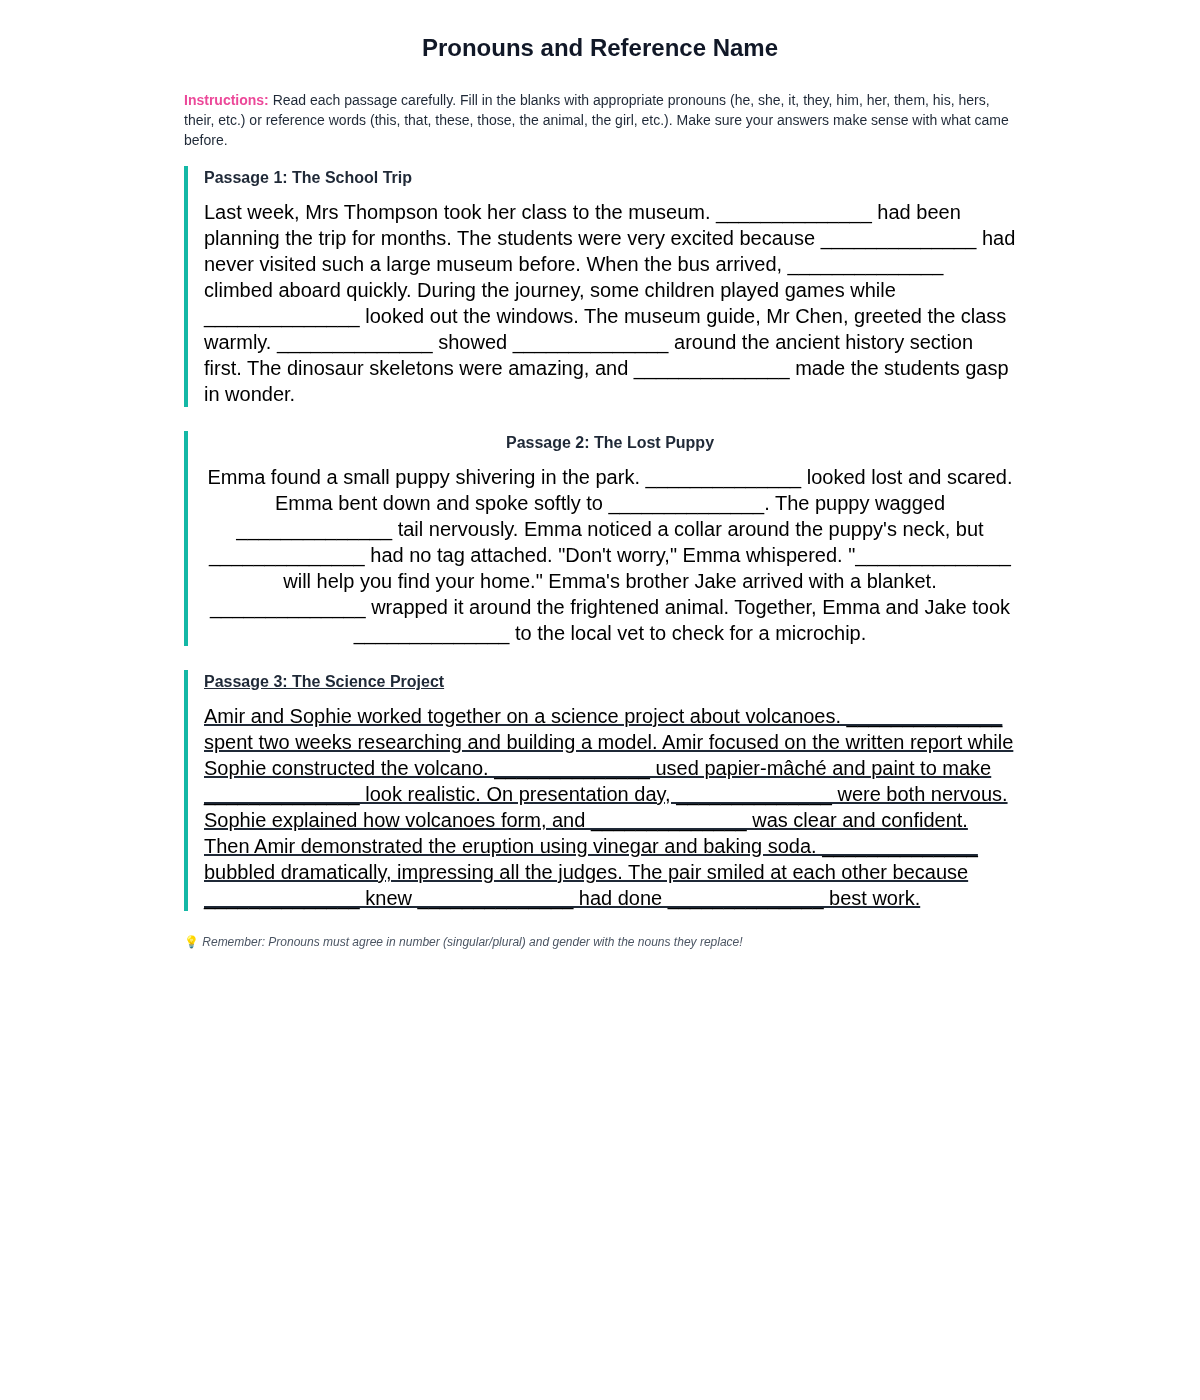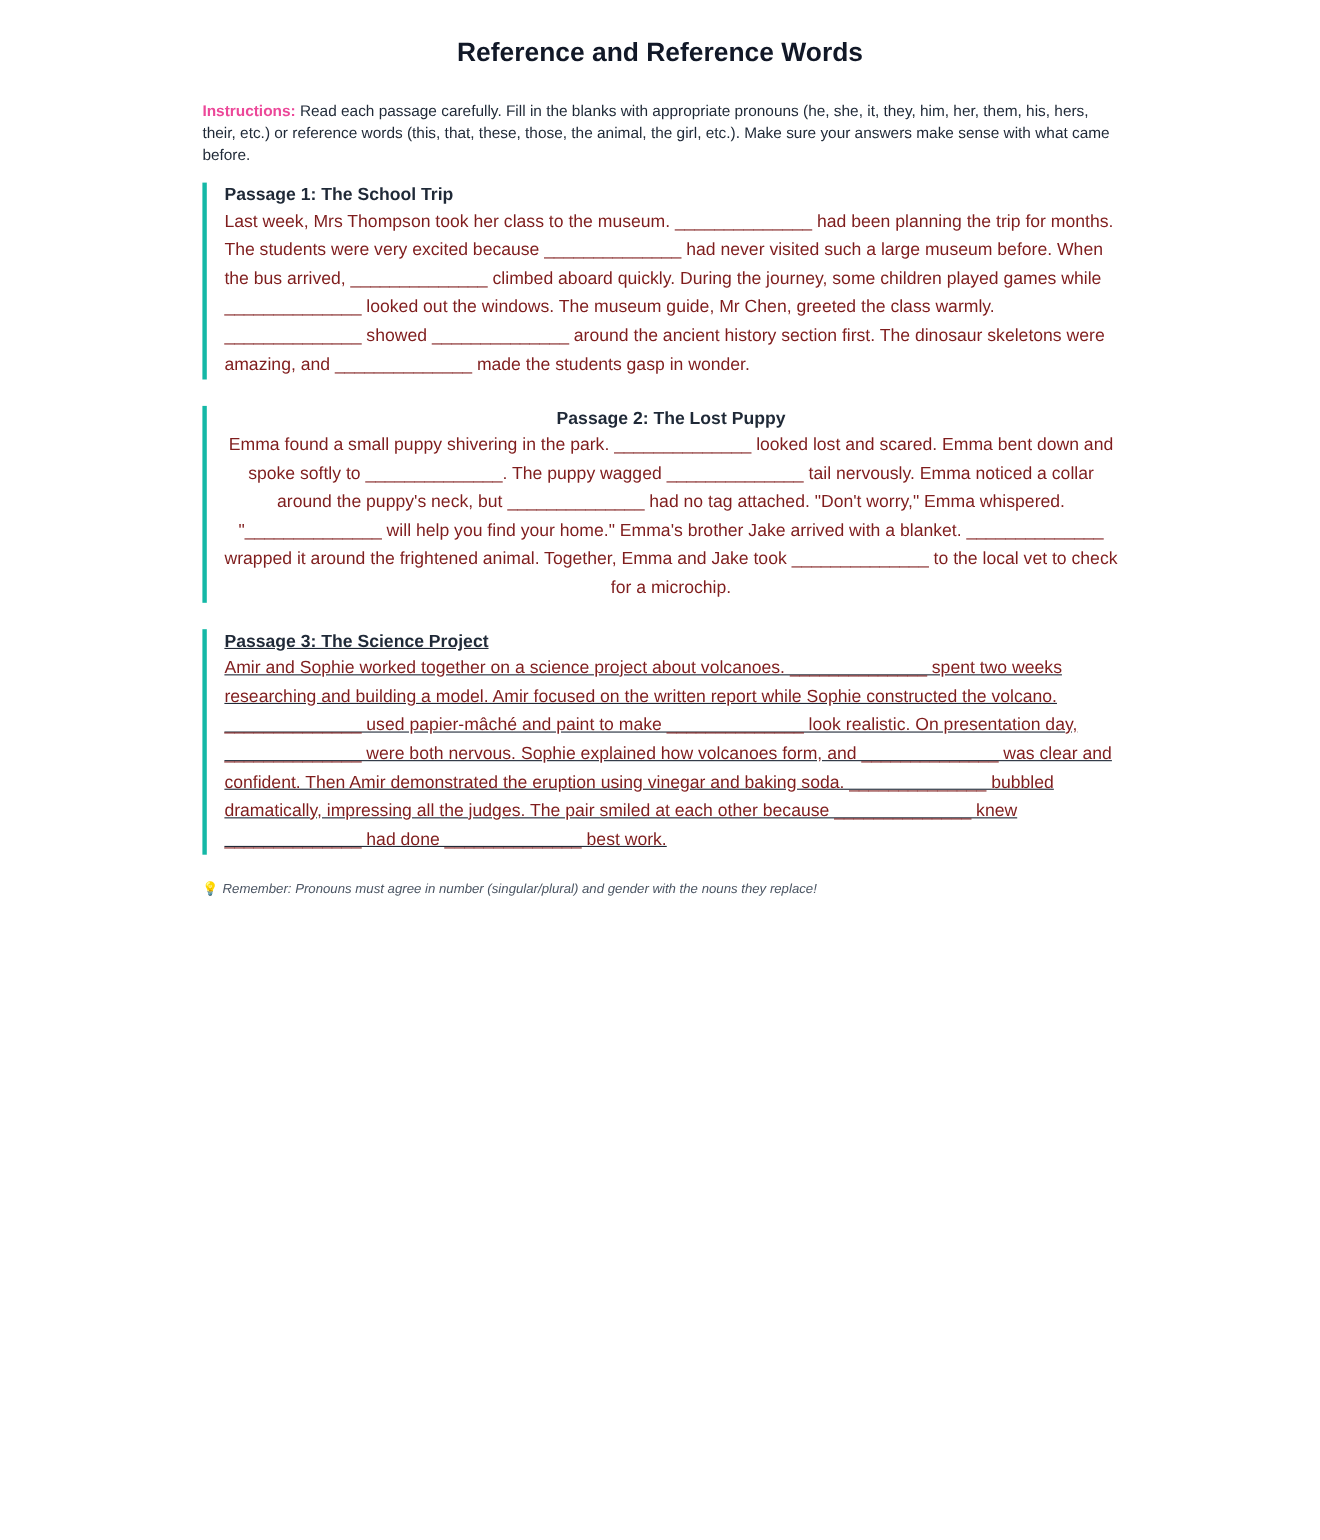--- a/index.html
+++ b/index.html
@@ -6,32 +6,32 @@
     body { width: 1200px; height: 1400px; font-family: "Liberation Sans", sans-serif; color: #1f2937; }
     .page { position: relative; width: 832px; margin: 0 auto; padding-top: 32px; }
     h1 { margin: 0; text-align: center; font-size: 24px; font-weight: bold; color: #111827; line-height: 32px; }
     .header-row { display: flex; justify-content: space-between; margin-top: 18px; font-size: 14px; color: #111827; padding-bottom: 8px; border-bottom: 2px solid #111827; }
     .field { display: flex; align-items: flex-end; }
     .field .line { display: inline-block; width: 210px; border-bottom: 1px solid #111827; height: 14px; margin-left: 4px; }
     .instructions { margin-top: 26px; font-size: 14px; line-height: 20px; color: #1f2937; }
     .instructions b { color: #ec4899; }
     .passage { margin-top: 16px; border-left: 4px solid #14b8a6; padding-left: 16px; padding-top: 1px; }
     .passage h2 { margin: 0; font-size: 16px; font-weight: bold; color: #1f2937; line-height: 22px; }
-    .passage p { margin: 0 0 0 0; font-size: 16px; line-height: 26px; color: #7f1d1d; }
+    .passage p { margin: 10px 0 0 0; font-size: 20px; line-height: 26px; color: #000000; }
     .passage-1 { margin-top: 16px; }
     .passage-2 { margin-top: 24px; text-align: center; }
     .passage-3 { margin-top: 24px; text-decoration: underline; }
     .tip { margin-top: 24px; font-size: 12px; font-style: italic; color: #4b5563; }
     .tip-icon { color: #eab308; font-style: normal; }
   </style>
 </head>
 <body>
 
 <div class="page">
-  <h1>Reference and Reference Words</h1>
+  <h1>Pronouns and Reference Name</h1>
 
 
   <div class="instructions"><b>Instructions:</b><span> Read each passage carefully. Fill in the blanks with appropriate pronouns (he, she, it, they, him, her, them, his, hers, their, etc.) or reference words (this, that, these, those, the animal, the girl, etc.). Make sure your answers make sense with what came before.</span></div>
 
   <div class="passage passage-1">
     <h2>Passage 1: The School Trip</h2>
     <p>Last week, Mrs Thompson took her class to the museum. ______________ had been planning the trip for months. The students were very excited because ______________ had never visited such a large museum before. When the bus arrived, ______________ climbed aboard quickly. During the journey, some children played games while ______________ looked out the windows. The museum guide, Mr Chen, greeted the class warmly. ______________ showed ______________ around the ancient history section first. The dinosaur skeletons were amazing, and ______________ made the students gasp in wonder.</p>
   </div>
 
   <div class="passage passage-2">

